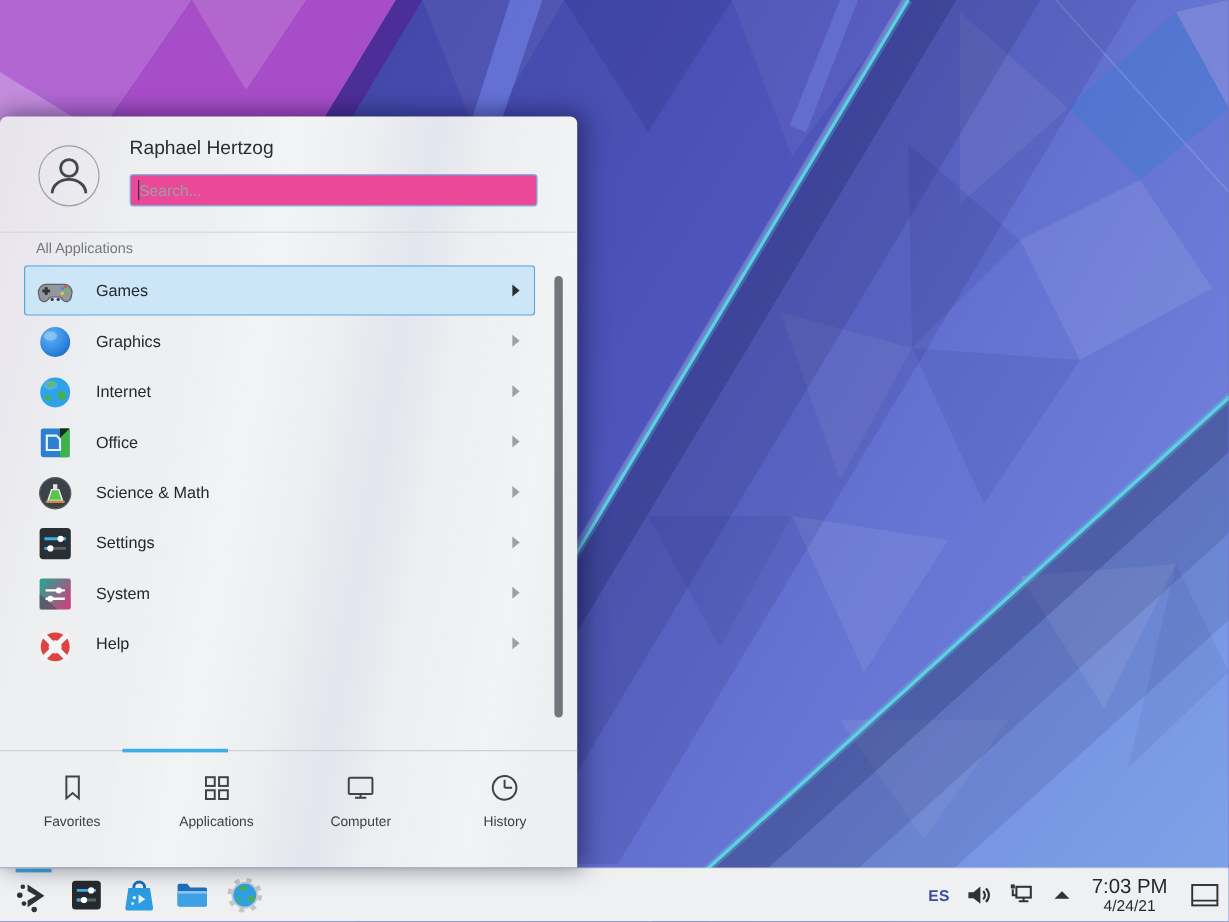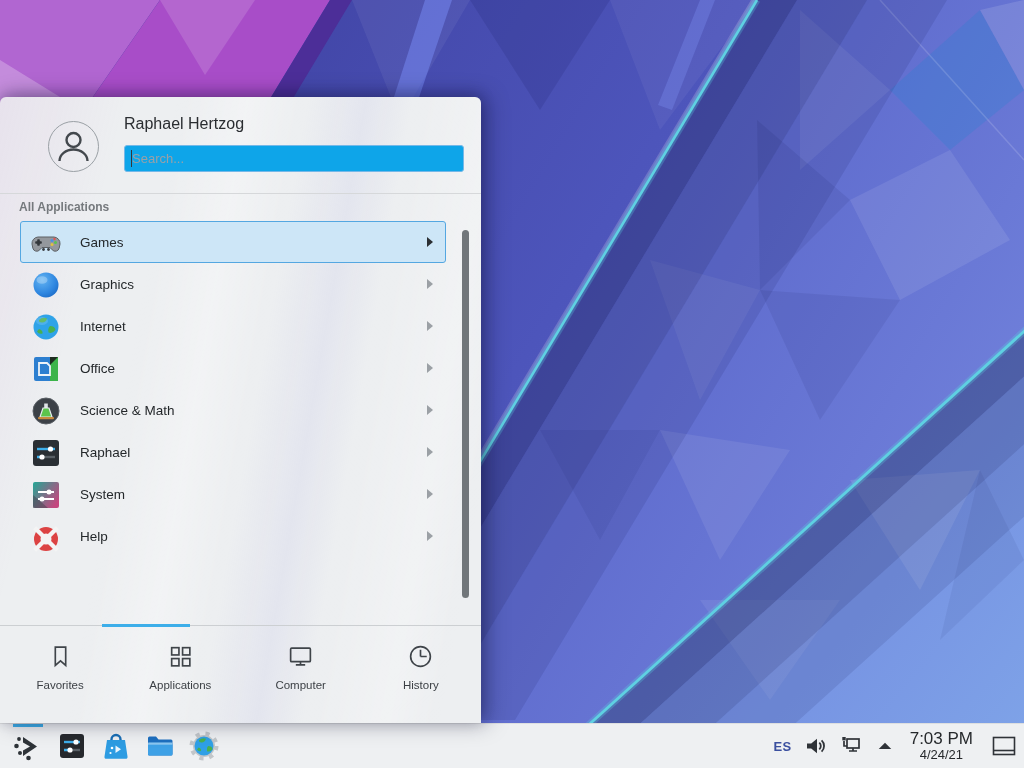--- a/index.html
+++ b/index.html
@@ -10,32 +10,32 @@
   
   .menu { position:absolute; left:0; top:97px; width:481px; height:626px;
           background:#edeff1; border-radius:6px 6px 0 0;
           box-shadow:6px 0 22px rgba(10,10,40,.35), 0 -3px 14px rgba(10,10,40,.22); z-index:3; }
   .menu::before { content:''; position:absolute; inset:0; border-radius:inherit; pointer-events:none;
     background:
       linear-gradient(104deg, rgba(190,120,200,.10) 0%, rgba(190,120,200,.05) 10%, rgba(190,120,200,0) 20%),
       linear-gradient(100deg, rgba(255,255,255,0) 30%, rgba(255,255,255,.30) 42%, rgba(255,255,255,0) 52%,
                       rgba(150,150,220,.10) 62%, rgba(150,150,220,0) 70%, rgba(255,255,255,.26) 84%, rgba(255,255,255,0) 93%); }
 
-  .menu-header { position:absolute; left:0; top:0; width:100%; height:96px;margin-left:16px; }
+  .menu-header { position:absolute; left:0; top:0; width:100%; height:96px; }
   .avatar { position:absolute; left:32px; top:24px; width:51px; height:51px; border:1px solid #9aa0a5;
             border-radius:50%; display:flex; align-items:center; justify-content:center; }
   .user-name { position:absolute; left:108px; top:18px; font-size:16px; color:#2a2d31; }
   .search-wrap { position:absolute; left:108px; top:48px; width:340px; height:27px; }
-  .search-wrap input { width:100%; height:100%; border:1px solid #74b8e8; border-radius:3px; background:#0ea5e9;
+  .search-wrap input { width:100%; height:100%; border:1px solid #74b8e8; border-radius:3px; background:#ec4899;
             font-family:"Liberation Sans",sans-serif; font-size:13px; color:#2a2d31; padding:0 7px; outline:none; }
   .search-wrap input::placeholder { color:#9aa0a6; }
   .text-caret { position:absolute; left:7px; top:5px; width:1px; height:17px; background:#33373b; }
 
   .header-sep { position:absolute; left:0; top:96px; width:100%; height:1px; background:#d6d8da; }
-  .section-label { position:absolute; left:19px; top:103px; font-size:12px; color:#75797d;font-weight:bold; }
+  .section-label { position:absolute; left:30px; top:103px; font-size:12px; color:#75797d; }
 
   .app-list { position:absolute; left:20px; top:124px; width:426px; height:404px; overflow:hidden; }
   .row { position:relative; height:42px; border:1px solid transparent; border-radius:3px; cursor:default;text-align:center; }
   .row.active { background:#cde6f7; border-color:#54a7e1; }
   .row .mi { position:absolute; left:9px; top:5px; width:32px; height:32px; }
   .row .lbl { position:absolute; left:59px; top:0; line-height:42px; font-size:13.5px; color:#24282b; }
   .arrow { position:absolute; right:12px; top:50%; margin-top:-5px; width:0; height:0;
            border-left:6px solid #9ba0a5; border-top:5px solid transparent; border-bottom:5px solid transparent; }
   .row.active .arrow { border-left-color:#2b2f33; }
 
@@ -225,21 +225,21 @@
         <span class="mi">
           <svg viewBox="0 0 32 32" width="32" height="32">
             <rect x="3" y="3" width="26" height="26" rx="3" fill="#2a2f34"></rect>
             <line x1="7" y1="12" x2="25" y2="12" stroke="#3daee9" stroke-width="2.4"></line>
             <circle cx="20.5" cy="12" r="2.6" fill="#ffffff"></circle>
             <line x1="7" y1="20" x2="25" y2="20" stroke="#596066" stroke-width="2.4"></line>
             <line x1="7" y1="20" x2="12" y2="20" stroke="#3daee9" stroke-width="2.4"></line>
             <circle cx="12" cy="20" r="2.6" fill="#ffffff"></circle>
           </svg>
         </span>
-        <span class="lbl">Raphael</span>
+        <span class="lbl">Settings</span>
         <span class="arrow"></span>
       </div>
 
       <div class="row">
         <span class="mi">
           <svg viewBox="0 0 32 32" width="32" height="32">
             <defs>
                 <linearGradient id="sysg" x1="0" y1="0" x2="1" y2="0.7">
               <stop offset="0" stop-color="#23a795"></stop>
                   <stop offset="1" stop-color="#c4467e"></stop>

